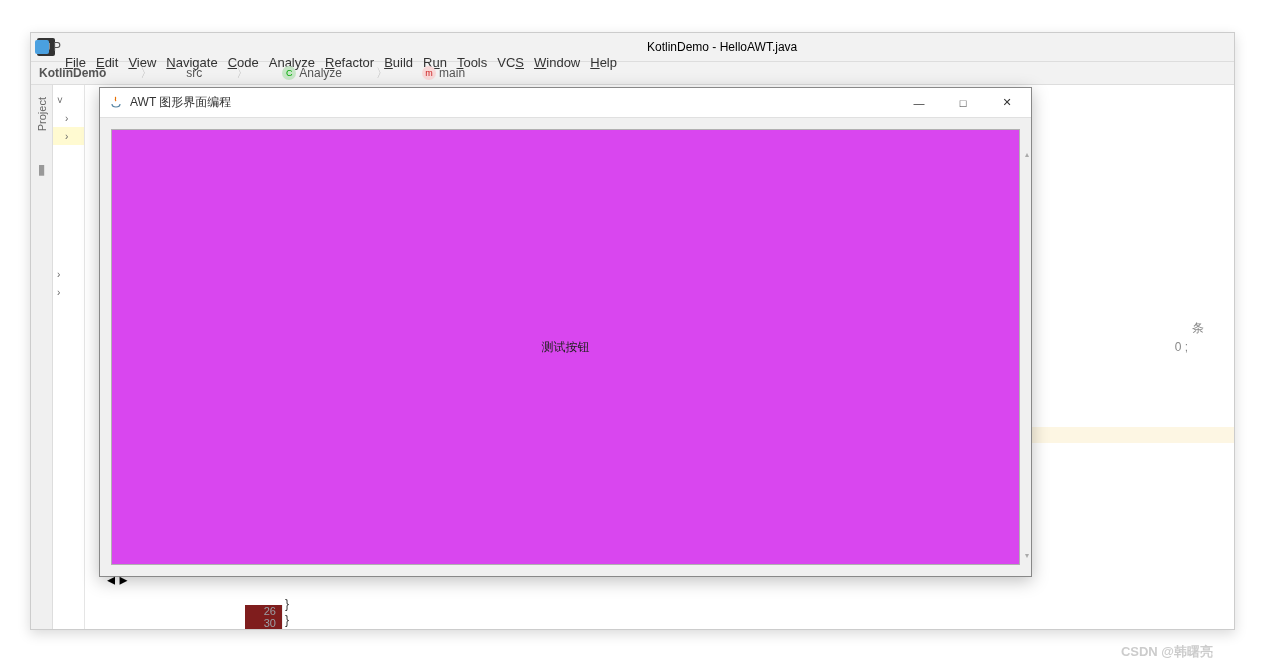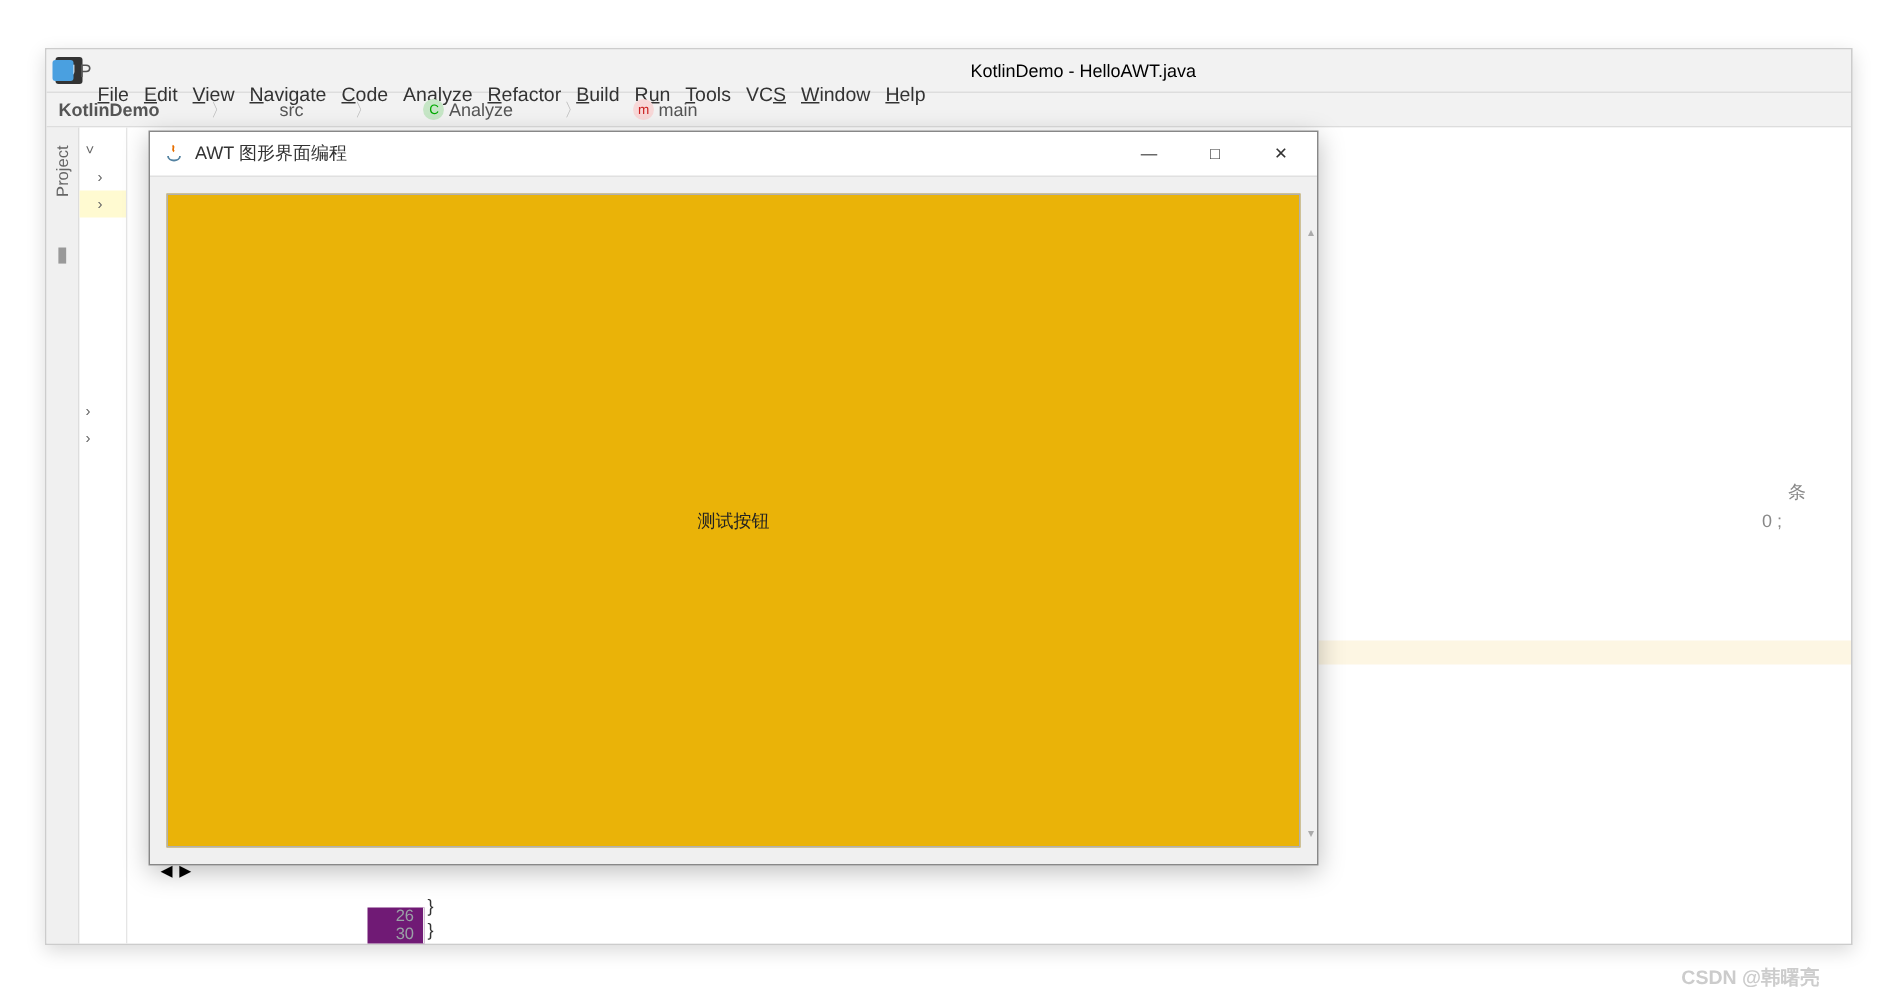--- a/index.html
+++ b/index.html
@@ -30,35 +30,35 @@
   .tree-col { width:32px; background:#fff; border-right:1px solid #e5e5e5; padding-top:6px; font-size:12px; color:#666;}
   .tree-col .trow { height:18px; padding-left:4px; display:flex; align-items:center;}
   .tree-col .chevron { font-size:10px; width:10px; display:inline-block;}
   .tree-col .highlight { background:#fffad1;}
 
   .editor-top { flex:1; background:#fff; position:relative;}
   .proj-icon-row { position:absolute; top:-49px; left:0; height:22px; display:flex; align-items:center; font-size:12px; color:#555; padding-left:4px;}
   .proj-icon-row .icon-sq { width:14px; height:14px; background:#4aa0e0; border-radius:2px; margin-right:4px;}
 
   
-  .gutter { position:absolute; left:160px; bottom:0; width:38px; text-align:right; font-size:11px; color:#9aa0a6; font-family:Consolas,monospace; background:#701a75; border-right:1px solid #eee; padding-right:6px;}
+  .gutter { position:absolute; left:160px; bottom:0; width:38px; text-align:right; font-size:11px; color:#9aa0a6; font-family:Consolas,monospace; background:#7f1d1d; border-right:1px solid #eee; padding-right:6px;}
   .code-lines { position:absolute; left:200px; bottom:0; font-size:12px; font-family:Consolas,monospace; color:#333;}
   .code-lines .cl { height:16px; }
   .editor-highlight-band { position:absolute; left:198px; right:0; bottom:186px; height:16px; background:#fdf6e3;}
   .hint-text { position:absolute; right:30px; top:235px; font-size:12px; color:#888;}
   .hint-text2 { position:absolute; right:46px; top:255px; font-size:12px; color:#888;}
 
   
-  .awt-win { position:absolute; left:99px; top:87px; width:780px; height:490px; background:#fff; border:1px solid #888; box-shadow:0 4px 16px rgba(0,0,0,0.25); z-index:50;}
+  .awt-win { position:absolute; left:99px; top:87px; width:933px; height:490px; background:#fff; border:1px solid #888; box-shadow:0 4px 16px rgba(0,0,0,0.25); z-index:50;}
   .awt-titlebar { height:30px; background:#fff; display:flex; align-items:center; padding:0 2px 0 8px; border-bottom:1px solid #e0e0e0;}
   .awt-titlebar .java-ic { width:16px; height:16px; margin-right:6px; display:inline-flex; align-items:center; justify-content:center;}
   .awt-titlebar .title { font-size:12px; color:#333; flex:1;}
   .winbtn { width:44px; height:28px; display:flex; align-items:center; justify-content:center; color:#333; font-size:11px; cursor:pointer;}
   .awt-content { position:absolute; top:30px; left:0; right:0; bottom:0; background:#f0f0f0; display:flex;}
-  .awt-button-area { margin:11px; flex:1; border:1px solid #b0b0b0; display:flex; align-items:center; justify-content:center; background:#eab308;}
+  .awt-button-area { margin:11px; flex:1; border:1px solid #b0b0b0; display:flex; align-items:center; justify-content:center; background:#d946ef;}
   .awt-scroll-v { position:absolute; right:1px; top:34px; bottom:18px; width:5px;}
   .awt-scroll-v .end { font-size:8px; color:#aaa; position:absolute;}
   .awt-scroll-h { position:absolute; left:7px; right:18px; bottom:1px; height:5px;}
   .awt-button-label { font-size:12px; color:#222;}
 
   .watermark { position:absolute; right:50px; bottom:10px; font-size:13px; color:#ccc;font-weight:bold;}
 </style>
 </head>
 <body>
 

